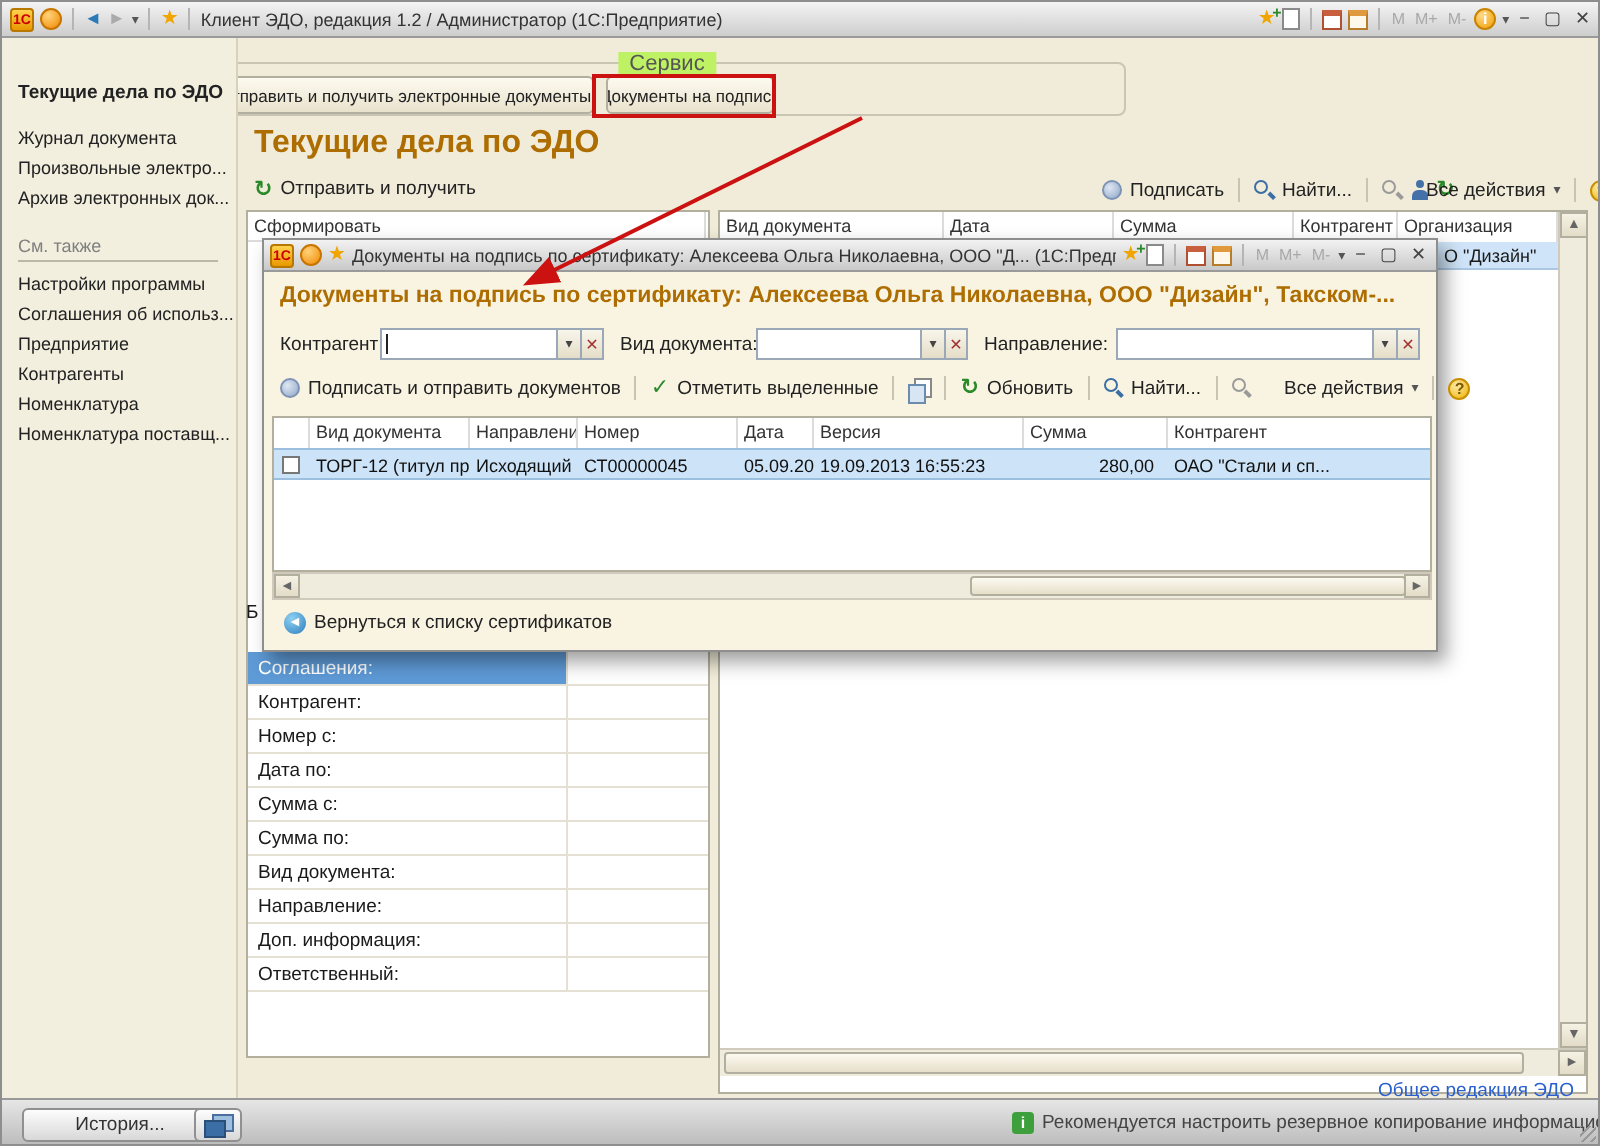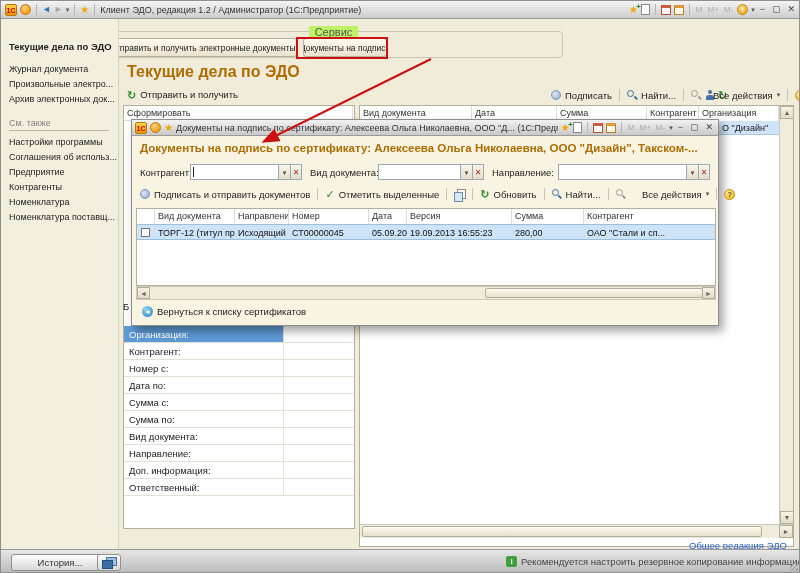--- a/index.html
+++ b/index.html
@@ -165,21 +165,21 @@
       </span>
     <span class="vsep"></span>
     <span class="helpc">?</span>
   </div>
 
   <div class="panel" style="left:122px;top:104px;width:232px;height:424px">
     <div class="colhdr" style="left:0;width:229px;border-bottom:1px solid #dcdcdc">Сформировать</div>
 
     <div style="position:absolute;left:0;top:220px;width:230px">
       <div class="qrow" style="top:0">
-          <div class="qlabel qsel">Организация:</div>
+          <div class="qlabel qsel">Соглашения:</div>
         </div>
       <div class="qrow" style="top:17px">
           <div class="qlabel">Контрагент:</div>
         </div>
       <div class="qrow" style="top:34px">
           <div class="qlabel">Номер с:</div>
         </div>
       <div class="qrow" style="top:51px">
           <div class="qlabel">Дата по:</div>
         </div>
@@ -314,21 +314,21 @@
       <div class="dcolhdr" style="left:270px;width:105px">Версия</div>
       <div class="dcolhdr" style="left:375px;width:72px">Сумма</div>
       <div class="dcolhdr" style="left:447px;width:131px;border-right:none">Контрагент</div>
       <div class="drow">
         <span class="cb" style="position:absolute;left:4px;top:3px"></span>
         <span class="dcell" style="left:18px;width:80px">ТОРГ-12 (титул прод...</span>
         <span class="dcell" style="left:98px;width:54px">Исходящий</span>
         <span class="dcell" style="left:152px;width:80px">СТ00000045</span>
         <span class="dcell" style="left:232px;width:38px">05.09.2007</span>
         <span class="dcell" style="left:270px;width:105px">19.09.2013 16:55:23</span>
-        <span class="dcell" style="left:375px;width:68px;">280,00</span>
+        <span class="dcell" style="left:375px;width:68px;text-align:right">280,00</span>
         <span class="dcell" style="left:447px;width:131px">ОАО "Стали и сп...</span>
       </div>
     </div>
 
     <div style="position:absolute;left:4px;top:166px;width:580px;height:14px;background:#efebdd;border:1px solid #cfcabb">
       <div class="sb" style="left:0;top:0;width:13px;height:12px;line-height:11px">◄</div>
       <div class="sb" style="right:0;top:0;width:13px;height:12px;line-height:11px">►</div>
       <div style="position:absolute;left:348px;top:1px;width:218px;height:10px;background:linear-gradient(#fcf9f0,#e6dfca);border:1px solid #b3af9f;border-radius:2px"></div>
     </div>
 

